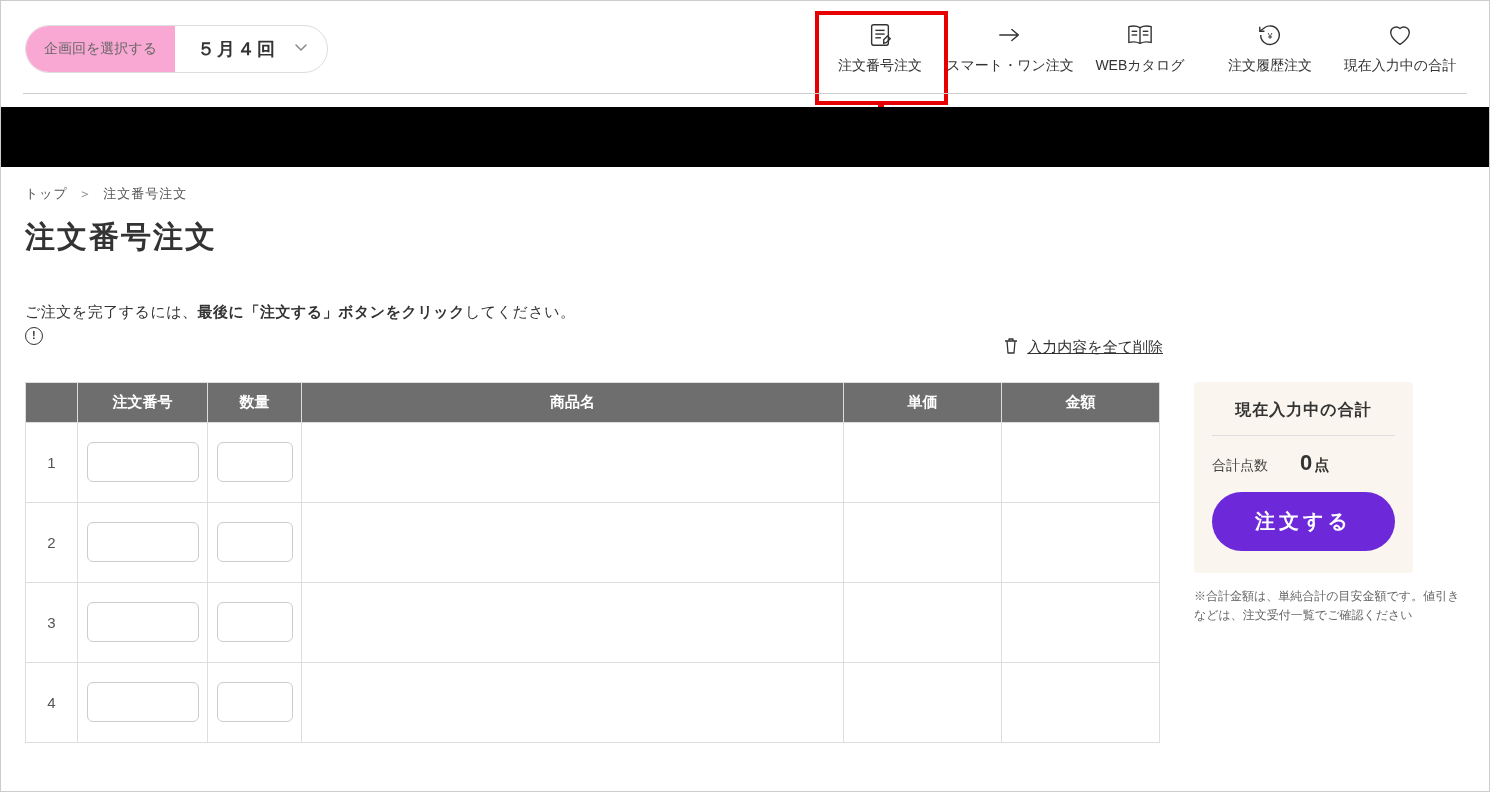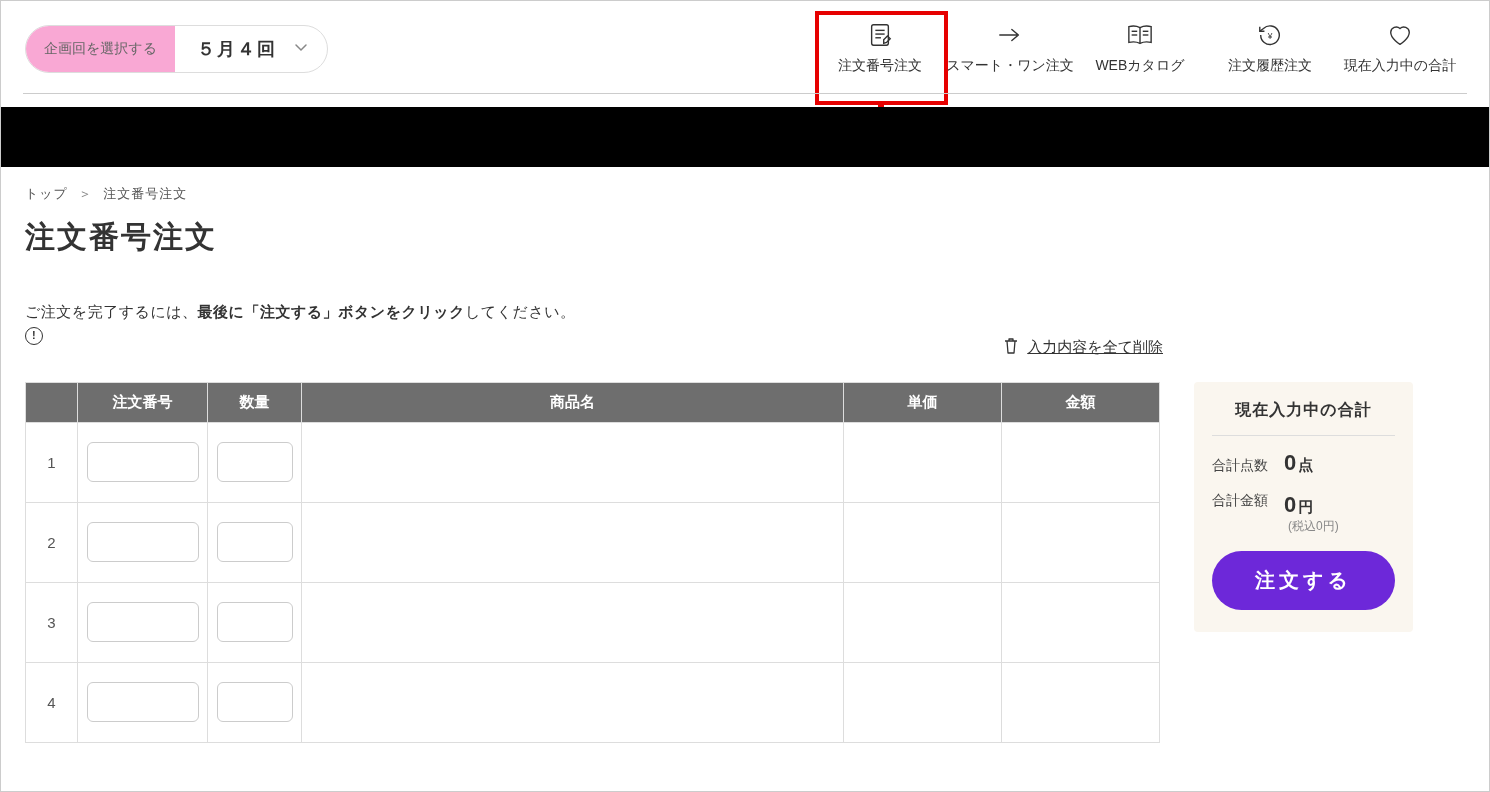--- a/index.html
+++ b/index.html
@@ -48,21 +48,21 @@
     table.order th { background:#6e6e6e; color:#fff; font-weight:600; font-size:15px; padding:10px 4px; border:1px solid #ddd; }
     table.order td { border:1px solid #ddd; padding:18px 8px; text-align:center; height:80px; }
     .col-idx{width:52px;} .col-num{width:130px;} .col-qty{width:94px;} .col-name{width:auto;} .col-unit{width:158px;} .col-amt{width:158px;}
     .cell-input { width: 100%; max-width: 112px; height: 40px; border:1px solid #ccc; border-radius:6px; font-size:15px; text-align:center; }
     .cell-input.qty { max-width: 76px; }
     .row-idx { color:#555; font-size:15px; }
 
     
     .summary { width: 219px; background:#faf6ef; border-radius:4px; padding:18px 18px 22px; }
     .summary-title { text-align:center; font-size:16px; font-weight:700; letter-spacing:1px; border-bottom:1px solid #ddd; padding-bottom:14px; margin-bottom:14px; }
-    .sum-row { display:flex; align-items:baseline; gap:16px; margin-bottom:16px; }
+    .sum-row { display:flex; align-items:baseline; gap:32px; margin-bottom:16px; }
     .sum-label { font-size:14px; color:#444; }
     .sum-val { font-size:22px; font-weight:700; }
     .sum-val .unit { font-size:15px; margin-left:2px; }
     .sum-sub { font-size:12px; color:#888; margin-left:4px; }
     .order-btn { display:block; width:100%; background:#6d28d9; color:#fff; border:none; border-radius:999px; font-size:20px; font-weight:700; letter-spacing:4px; padding:16px 0; margin-top:8px; cursor:pointer; }
     .summary-note { font-size:12px; color:#666; line-height:1.6; margin-top:14px; width:268px; }
   </style>
 </head>
 <body>
 
@@ -233,26 +233,20 @@
           </tbody>
       </table>
 
       <div>
         <div class="summary">
           <div class="summary-title">現在入力中の合計</div>
           <div class="sum-row">
             <div class="sum-label">合計点数</div>
             <div class="sum-val"><span>0</span><span class="unit">点</span></div>
           </div>
-          <div class="sum-row" style="align-items:flex-start;">
-            <div class="sum-label">合計金額</div>
-            <div>
-              <div class="sum-val"><span>0</span><span class="unit">円</span></div>
-              <div class="sum-sub">(税込0円)</div>
-            </div>
-          </div>
           <button class="order-btn">注文する</button>
         </div>
+        <div class="summary-note">※合計金額は、単純合計の目安金額です。値引きなどは、注文受付一覧でご確認ください</div>
       </div>
     </div>
   </div>
 
 </div>
 
 </body></html>

